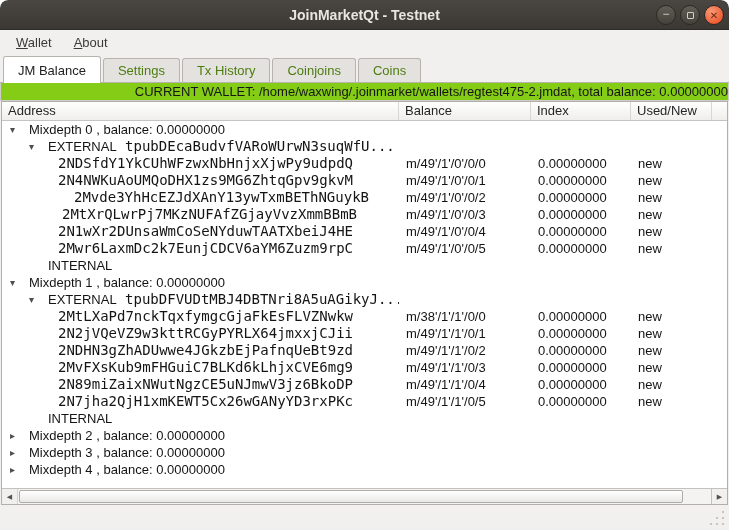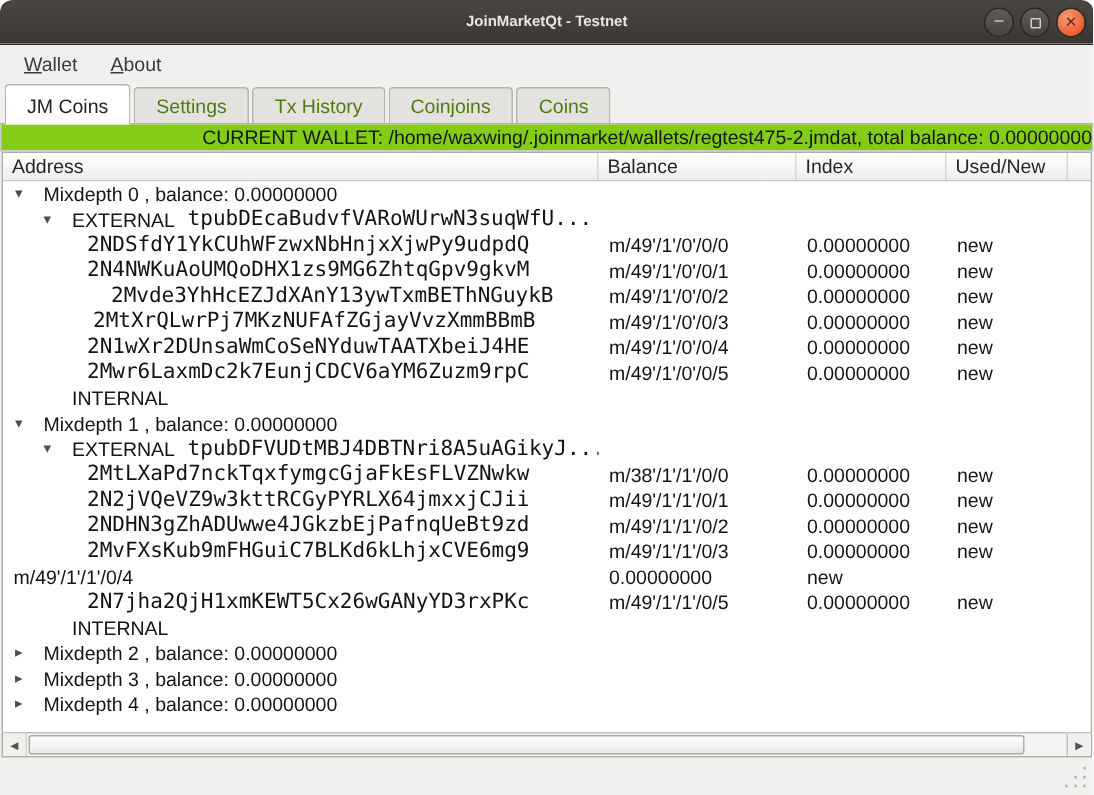--- a/index.html
+++ b/index.html
@@ -13,21 +13,21 @@
     border-radius:8px 8px 0 0;
   }
   
   .titlebar{
     height:30px;flex:0 0 30px;position:relative;
     background:linear-gradient(#4a4742,#3b3834);
     border-bottom:1px solid #2e2c29;
     border-radius:8px 8px 0 0;
     display:flex;align-items:center;justify-content:center;
   }
-  .title{color:#e9e6e1;font-size:10px;font-weight:bold;}
+  .title{color:#e9e6e1;font-size:14px;font-weight:bold;}
   .win-btns{position:absolute;right:5px;top:5px;display:flex;gap:4px;}
   .wbtn{
     width:20px;height:20px;border-radius:50%;
     display:flex;align-items:center;justify-content:center;
     border:1px solid #2b2925;cursor:default;
   }
   .wbtn.minb,.wbtn.maxb{background:linear-gradient(#5f5c55,#474items440);background:linear-gradient(#605d56,#45423d);}
   .wbtn.minb span{color:#d4d0c8;font-size:12px;line-height:10px;margin-top:-3px;}
   .sq{width:7px;height:7px;border:1.5px solid #d4d0c8;border-radius:1px;}
   .wbtn.closeb{background:radial-gradient(circle at 35% 30%,#f69a75,#ee5a32 75%);}
@@ -142,21 +142,21 @@
       </div>
     </div>
   </div>
 
   <div class="menubar">
       <span class="menu-item"><u>W</u>allet</span>
       <span class="menu-item"><u>A</u>bout</span>
     </div>
 
   <div class="tabbar">
-      <span class="tab active">JM Coins</span>
+      <span class="tab active">JM Balance</span>
       <span class="tab">Settings</span>
       <span class="tab">Tx History</span>
       <span class="tab">Coinjoins</span>
       <span class="tab">Coins</span>
     </div>
 
   <div class="pane">
     <div class="banner">CURRENT WALLET: /home/waxwing/.joinmarket/wallets/regtest475-2.jmdat, total balance: 0.00000000</div>
 
     <div class="tree">
@@ -288,20 +288,23 @@
           </div>
           <div class="trow">
             <div class="cell addr" style="padding-left: 56px;">
               <span class="mono">2MvFXsKub9mFHGuiC7BLKd6kLhjxCVE6mg9</span>
             </div>
             <div class="cell icol">m/49'/1'/1'/0/3</div>
             <div class="cell bcol">0.00000000</div>
             <div class="cell ucol">new</div>
           </div>
           <div class="trow">
+            <div class="cell addr" style="padding-left: 56px;">
+              <span class="mono">2N89miZaixNWutNgzCE5uNJmwV3jz6BkoDP</span>
+            </div>
             <div class="cell icol">m/49'/1'/1'/0/4</div>
             <div class="cell bcol">0.00000000</div>
             <div class="cell ucol">new</div>
           </div>
           <div class="trow">
             <div class="cell addr" style="padding-left: 56px;">
               <span class="mono">2N7jha2QjH1xmKEWT5Cx26wGANyYD3rxPKc</span>
             </div>
             <div class="cell icol">m/49'/1'/1'/0/5</div>
             <div class="cell bcol">0.00000000</div>

